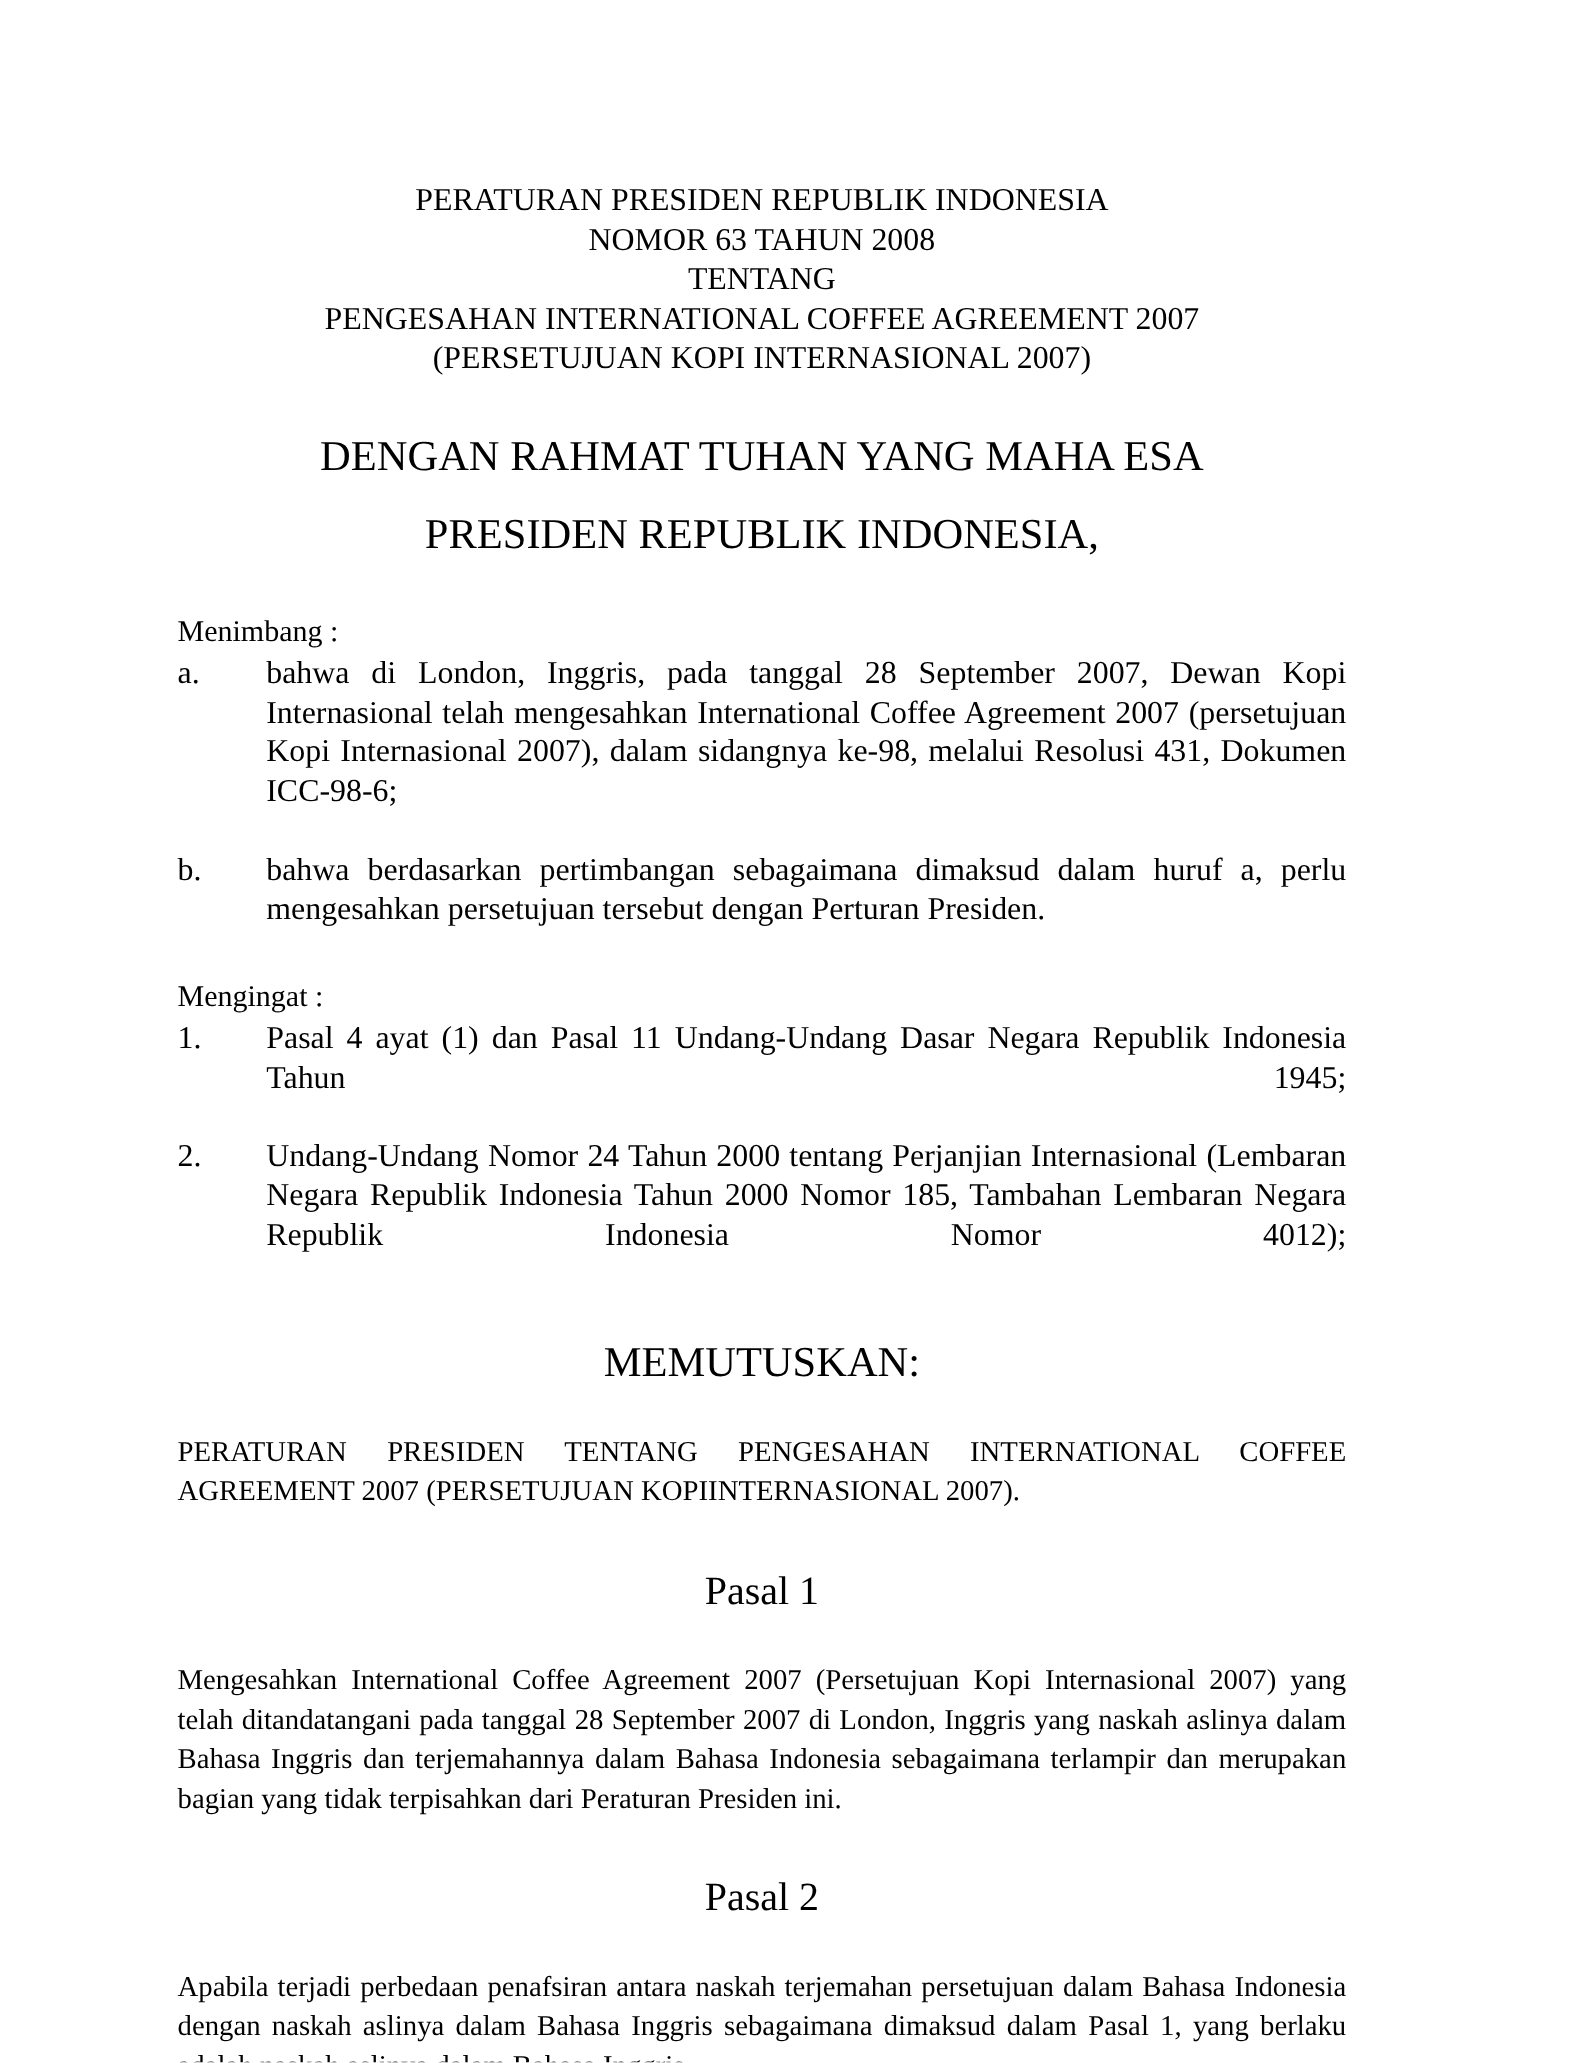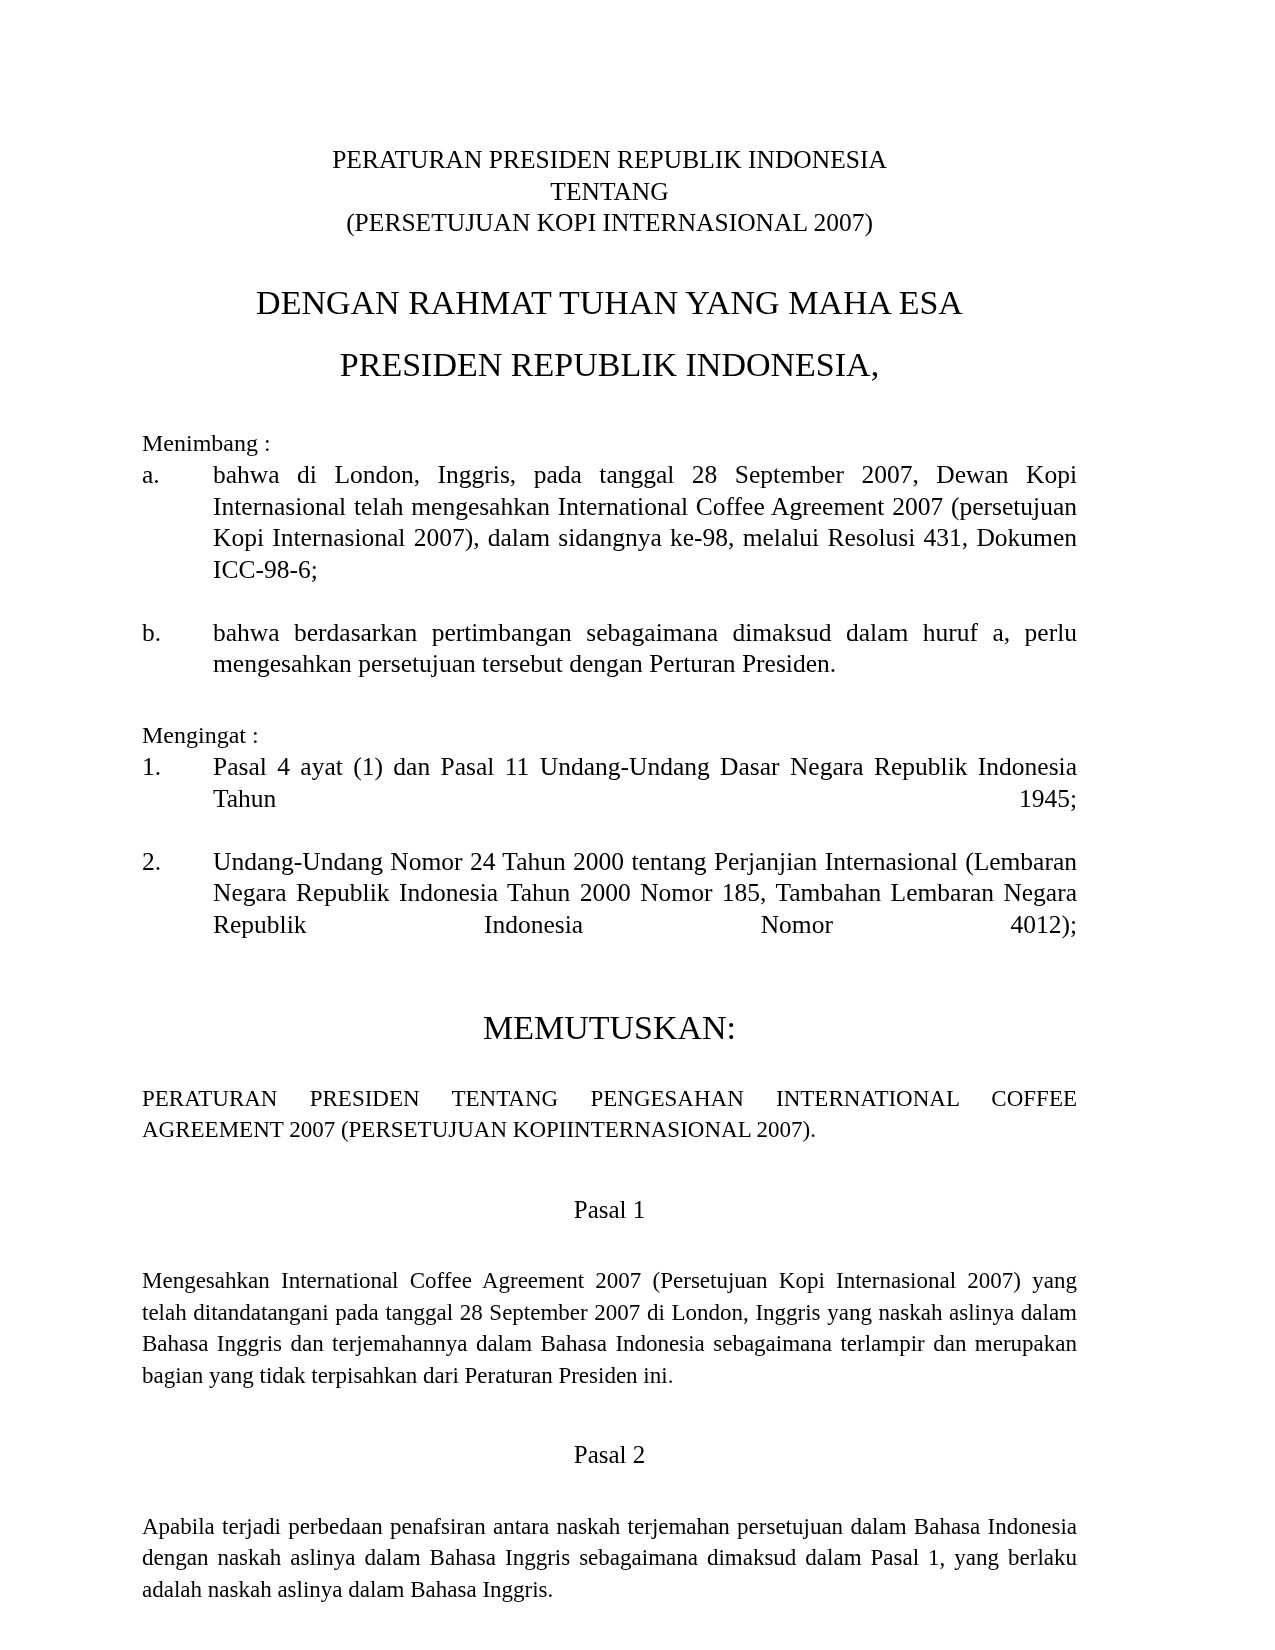--- a/index.html
+++ b/index.html
@@ -78,34 +78,36 @@
     content: "";
     display: inline-block;
     width: 100%;
   }
 
   .label {
     font-size: 24px;
     line-height: 31.5px;
   }
   .pasal-heading {
-    font-size: 25px;
+    font-size: 32px;
     line-height: 31.5px;
     text-align: center;
   }
 </style>
 </head>
 <body>
 
 <div class="page">
   <div class="content">
 
     <div class="title-block">
       <div class="line center">PERATURAN PRESIDEN REPUBLIK INDONESIA</div>
+      <div class="line center">NOMOR 63 TAHUN 2008</div>
       <div class="line center">TENTANG</div>
+      <div class="line center">PENGESAHAN INTERNATIONAL COFFEE AGREEMENT 2007</div>
       <div class="line center">(PERSETUJUAN KOPI INTERNASIONAL 2007)</div>
     </div>
 
     <div class="gap-48"></div>
 
     <div class="line center">DENGAN RAHMAT TUHAN YANG MAHA ESA</div>
 
     <div class="gap-31"></div>
 
     <div class="line center">PRESIDEN REPUBLIK INDONESIA,</div>

